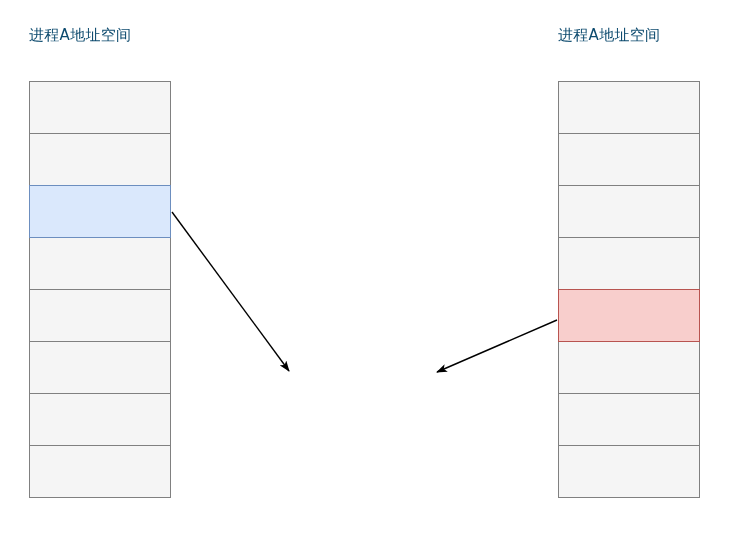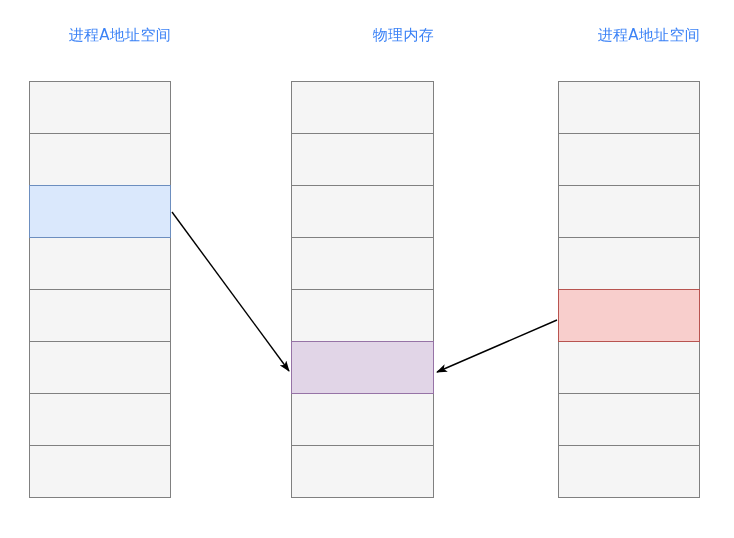--- a/index.html
+++ b/index.html
@@ -22,24 +22,24 @@
   .column-group {
     position: absolute;
     top: 0;
     height: 538px;
   }
   .column-title {
     position: absolute;
     top: 25px;
     left: 0;
     width: 100%;
-    text-align: right;
+    text-align: left;
     font-size: 15px;
     line-height: 20px;
-    color: #3b82f6;
+    color: #0c4a6e;
     white-space: nowrap;
     letter-spacing: 0.3px;
   }
   .stack {
     position: absolute;
     top: 81px;
     left: 0;
     width: 100%;
     display: flex;
     flex-direction: column;
@@ -101,33 +101,20 @@
       <div class="cell"></div>
       <div class="cell hl-blue"></div>
       <div class="cell"></div>
       <div class="cell"></div>
       <div class="cell"></div>
       <div class="cell"></div>
       <div class="cell"></div>
     </div>
   </div>
 
-  <div class="column-group" id="col-physical">
-    <div class="column-title">物理内存</div>
-    <div class="stack">
-      <div class="cell"></div>
-      <div class="cell"></div>
-      <div class="cell"></div>
-      <div class="cell"></div>
-      <div class="cell"></div>
-      <div class="cell hl-purple"></div>
-      <div class="cell"></div>
-      <div class="cell"></div>
-    </div>
-  </div>
 
   <div class="column-group" id="col-process-b">
     <div class="column-title">进程A地址空间</div>
     <div class="stack">
       <div class="cell"></div>
       <div class="cell"></div>
       <div class="cell"></div>
       <div class="cell"></div>
       <div class="cell hl-red"></div>
       <div class="cell"></div>

